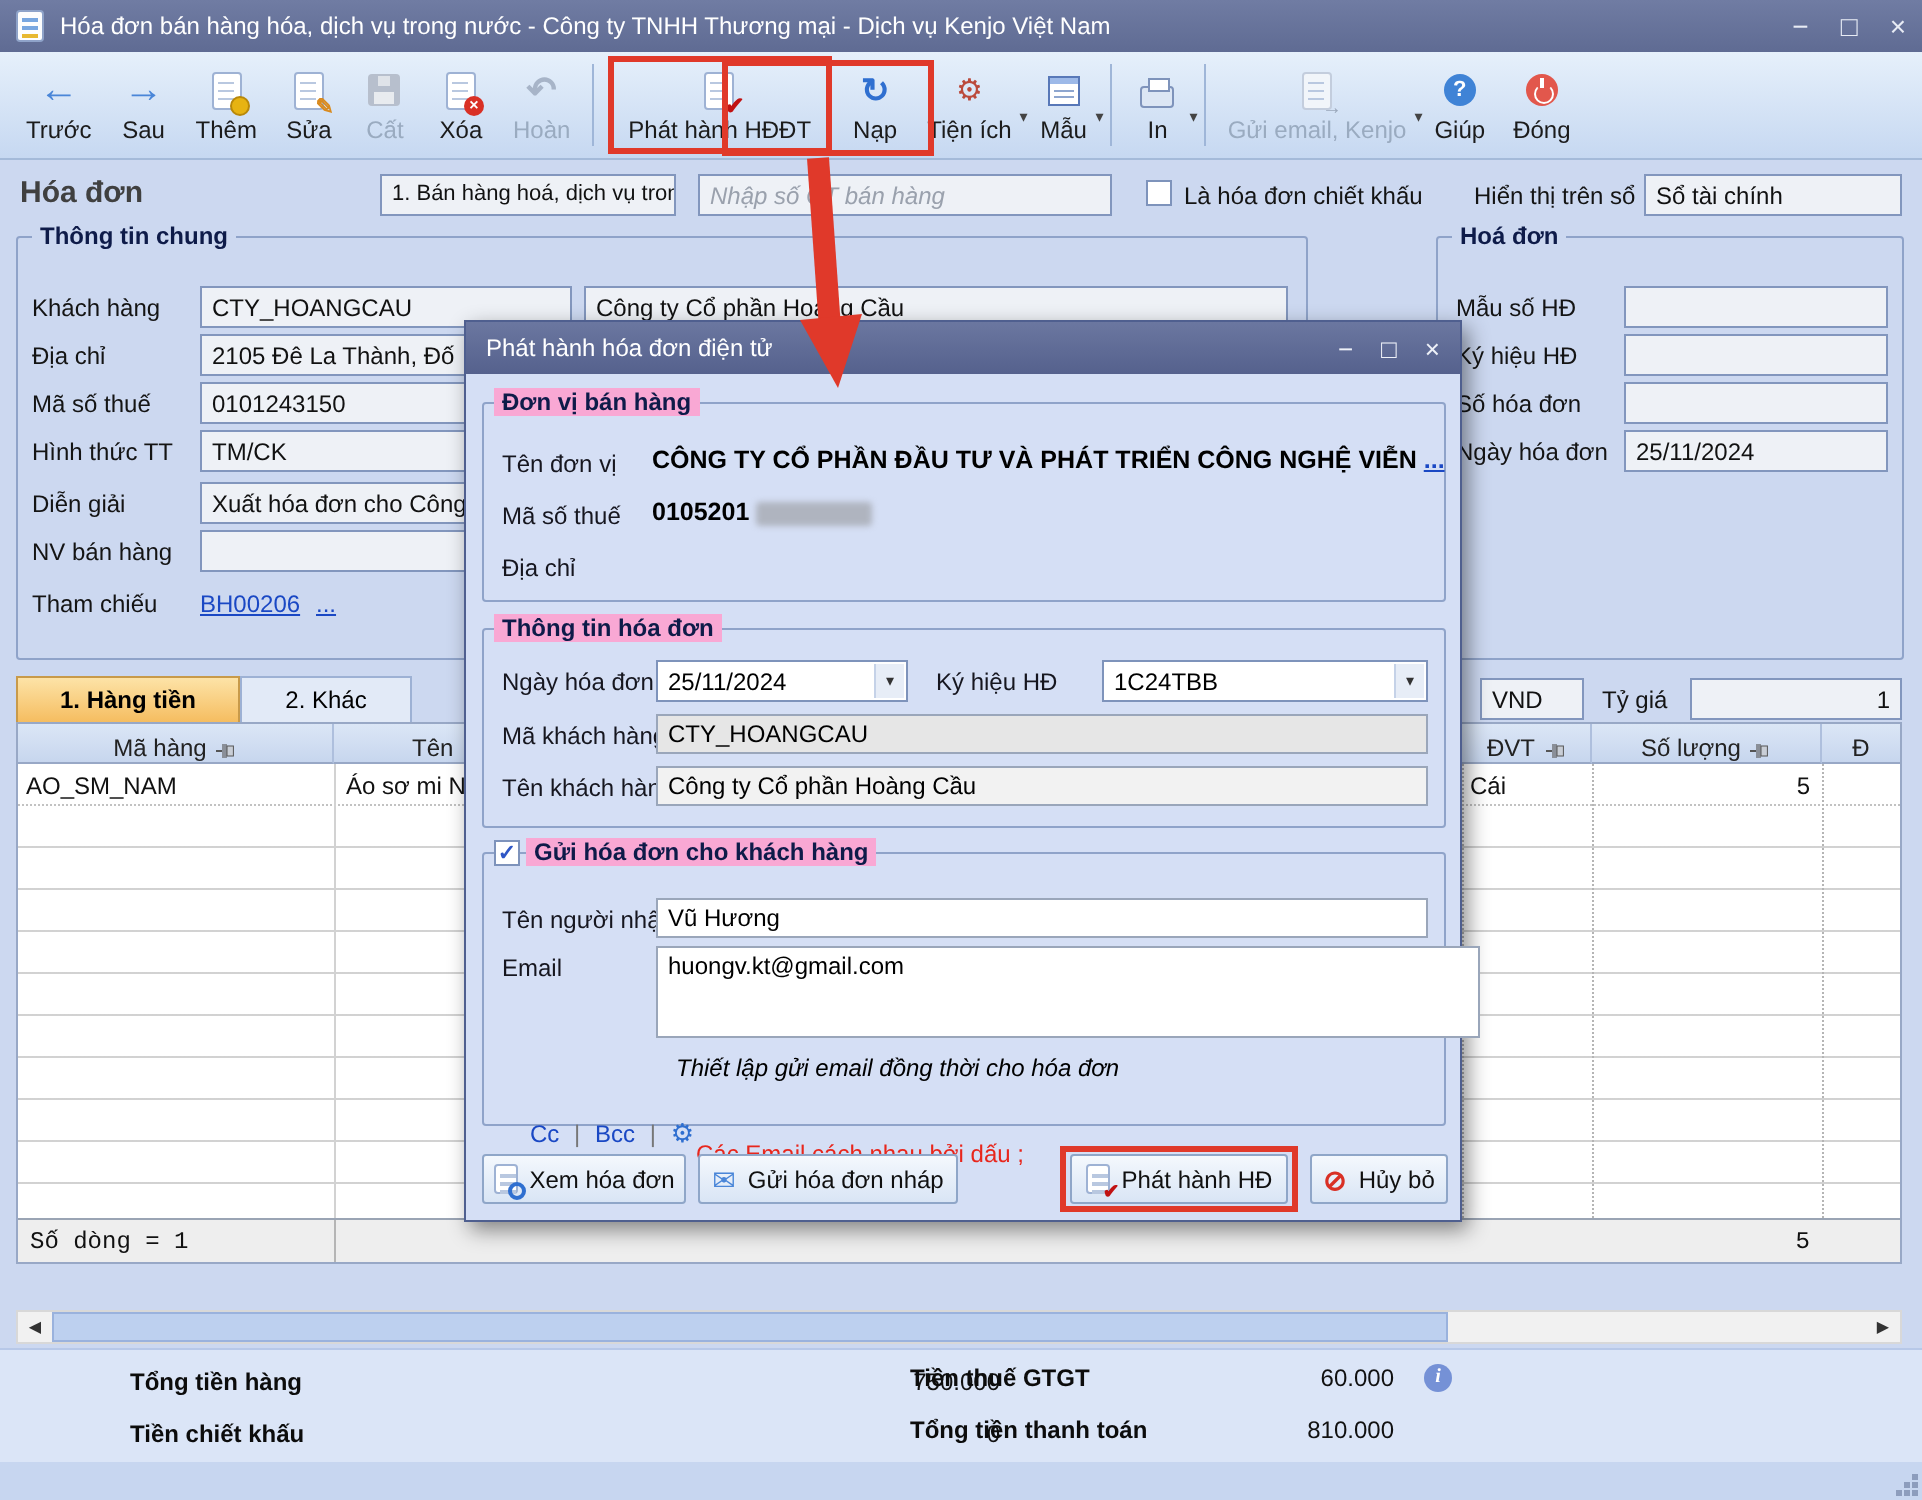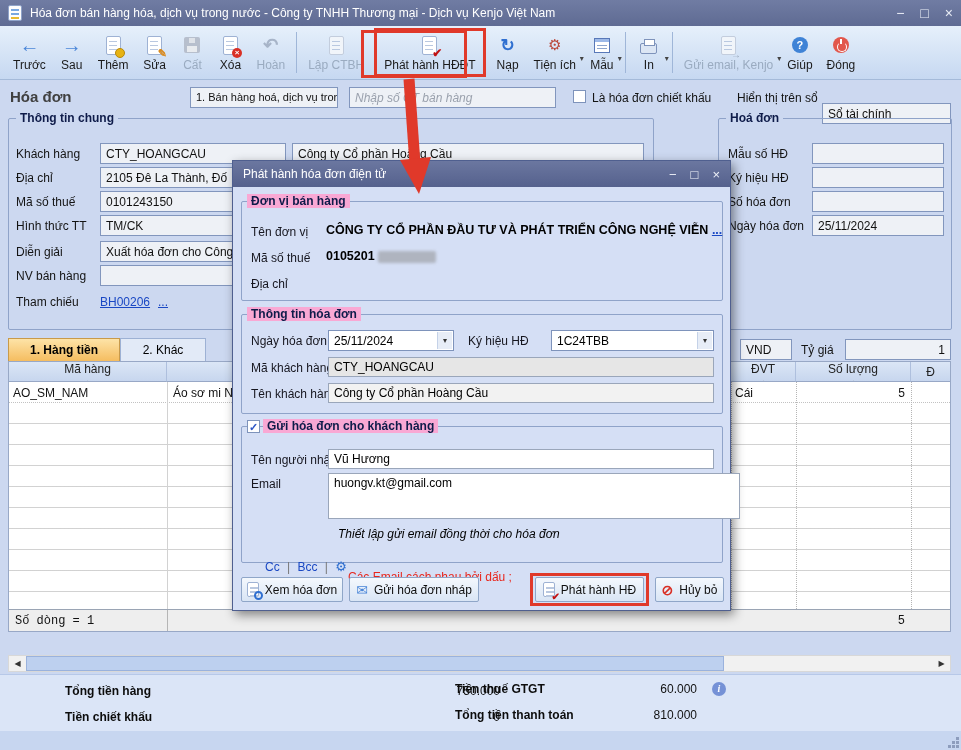--- a/index.html
+++ b/index.html
@@ -90,21 +90,21 @@
 
   
   .tab { position:absolute; top:338px; height:23px; font-size:12px; text-align:center;
     padding-top:4px; border:1px solid #9db1d4; border-bottom:none; }
   .tab.active { background:linear-gradient(#fde3a7,#f5bd60); border-color:#c89a4a; font-weight:bold; }
   .tab.idle { background:#e2eaf7; }
   .grid { position:absolute; left:8px; top:361px; width:943px; height:271px; background:#fff;
     border:1px solid #98a8c6; }
   .ghead { position:absolute; top:0; height:20px; background:linear-gradient(#dbe6f6,#c7d6ee);
     border-right:1px solid #aebfdd; border-bottom:1px solid #98a8c6; font-size:12px; color:#222;
-    display:flex; align-items:center; justify-content:center; gap:4px;flex-direction:column; }
+    display:flex; align-items:flex-end; justify-content:center; gap:4px; }
   .gcell { position:absolute; font-size:12px; color:#111; white-space:nowrap; }
   .gridlines { position:absolute; left:0; top:41px; width:941px; height:229px;
     background:repeating-linear-gradient(to bottom, transparent 0 20px, rgba(165,165,165,.5) 20px 21px); }
   .vline { position:absolute; top:20px; bottom:22px; border-left:1px dotted #b5b5b5; }
   .vline.solid { border-left:1px solid #d2d2d2; }
   .gsum { position:absolute; left:0; bottom:0; width:941px; height:22px; background:#eeeeee;
     border-top:1px solid #9aa4b4; font-size:11.5px; color:#111;font-family:Liberation Mono, monospace; }
 
   
   .hscroll { position:absolute; left:8px; top:655px; width:943px; height:17px; background:#f1f1f1;
@@ -218,26 +218,20 @@
       </span>
     <span class="cap">Xóa</span>
   </div>
   <div class="tb-item dis">
     <span class="ic">
         <span class="gl gray">↶</span>
       </span>
     <span class="cap">Hoàn</span>
   </div>
   <div class="tb-sep"></div>
-  <div class="tb-item dis">
-    <span class="ic">
-        <span class="doc dis"></span>
-      </span>
-    <span class="cap">Lập CTBH</span>
-  </div>
   <div class="redbox">
     <div class="tb-item">
       <span class="ic">
           <span class="doc">
             <span class="overmark check">✔</span>
           </span>
         </span>
       <span class="cap">Phát hành HĐĐT</span>
     </div>
   </div>
@@ -293,21 +287,21 @@
   </div>
 </div>
 <div class="tbredbox" style="border:none;"></div>
 
 <div class="pg-title">Hóa đơn</div>
 <div class="fld" style="left:190px; top:87px; width:148px; font-size:11px;">1. Bán hàng hoá, dịch vụ trong nước</div>
 <div class="fld ph" style="left:349px; top:87px; width:207px;">Nhập số CT bán hàng</div>
 <div class="cb" style="left:573px; top:90px;"></div>
 <div class="lbl" style="left:592px; top:91px;">Là hóa đơn chiết khấu</div>
 <div class="lbl" style="left:737px; top:91px;">Hiển thị trên sổ</div>
-<div class="fld" style="left:822px; top:87px; width:129px;margin-top:16px;">Sổ tài chính</div>
+<div class="fld" style="left:822px; top:87px; width:129px;">Sổ tài chính</div>
 
 <div class="grp" style="left:8px; top:118px; width:646px; height:212px;"></div>
 <span class="legend" style="left:16px; top:111px;">Thông tin chung</span>
 <div class="lbl" style="left:16px; top:147px;">Khách hàng</div>
 <div class="fld" style="left:100px; top:143px; width:186px;">CTY_HOANGCAU</div>
 <div class="fld" style="left:292px; top:143px; width:352px;">Công ty Cổ phần Hoàng Cầu</div>
 <div class="lbl" style="left:16px; top:171px;">Địa chỉ</div>
 <div class="fld" style="left:100px; top:167px; width:544px;">2105 Đê La Thành, Đố</div>
 <div class="lbl" style="left:16px; top:195px;">Mã số thuế</div>
 <div class="fld" style="left:100px; top:191px; width:544px;">0101243150</div>

